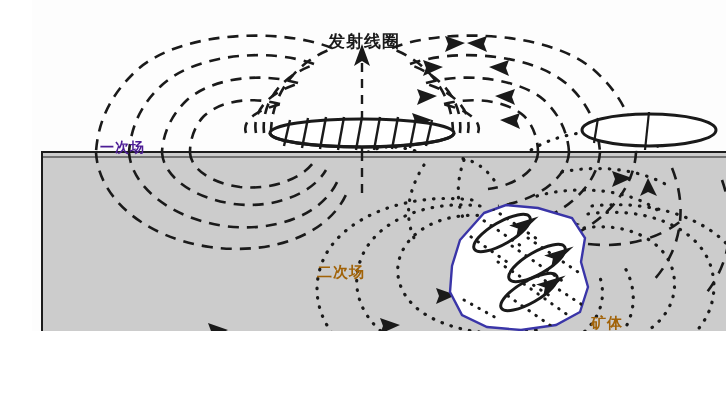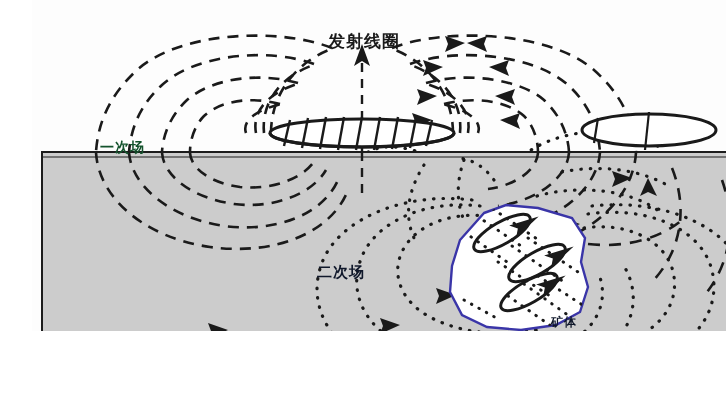--- a/index.html
+++ b/index.html
@@ -27,25 +27,25 @@
   }
   .lbl {
     position: absolute;
     font-family: "DejaVu Sans", "Liberation Sans", sans-serif;
     color: #1a1a1a;
     white-space: nowrap;
     letter-spacing: 1px;
     font-weight: 600;
   }
   .lbl-faint {
-    color: #14532d;
+    color: #4c1d95;
     font-weight: 600;
   }
   .lbl-mid {
-    color: #0f172a;
+    color: #a16207;
     font-weight: 600;
   }
 </style>
 </head>
 <body>
 
 <div id="figure">
 
   <svg viewBox="0 0 726 406" xmlns="http://www.w3.org/2000/svg">
 
@@ -229,15 +229,15 @@
   </svg>
 
   <div class="lbl" style="left:296px; top:30px; font-size:17px;">发射线圈</div>
 
 
   <div class="lbl lbl-faint" style="left:68px; top:139px; font-size:14px;">一次场</div>
 
   <div class="lbl lbl-mid" style="left:285px; top:263px; font-size:15px;">二次场</div>
 
 
-  <div class="lbl lbl-mid" style="left:519px; top:314px; font-size:12px;">矿体</div>
+  <div class="lbl lbl-mid" style="left:559px; top:314px; font-size:15px;">矿体</div>
 
 </div>
 
 </body></html>

